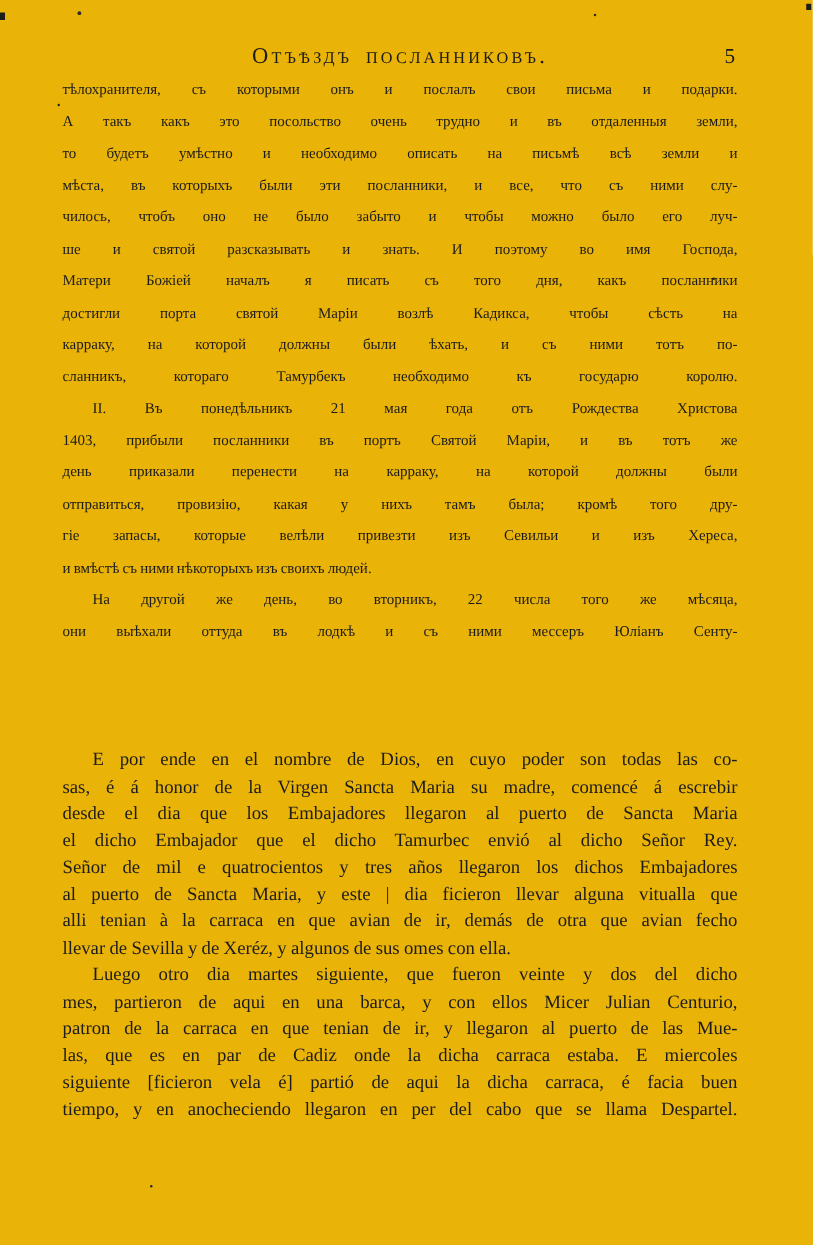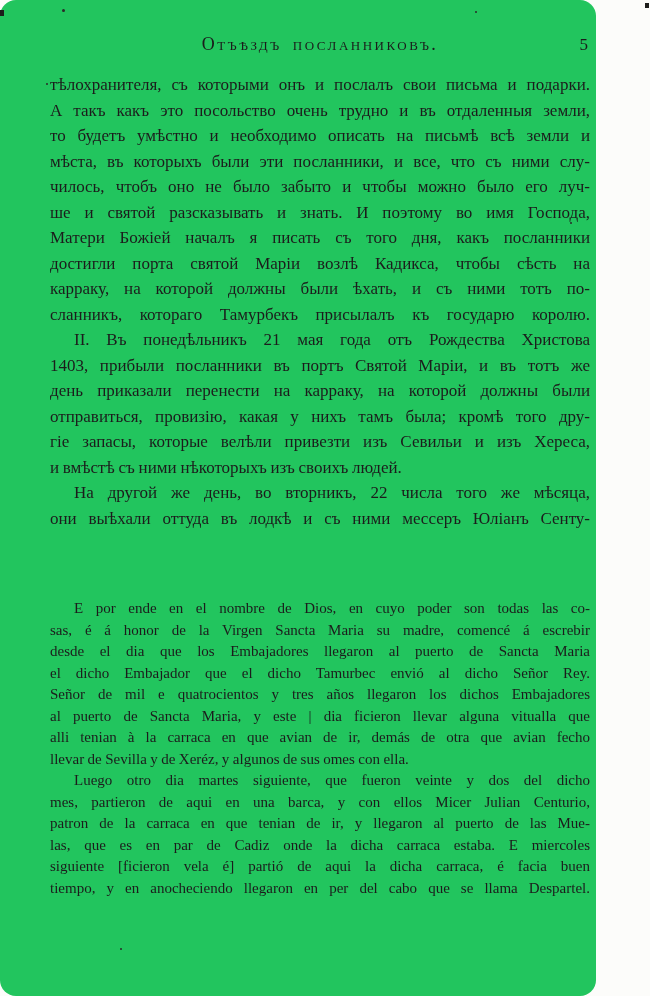--- a/index.html
+++ b/index.html
@@ -5,24 +5,23 @@
   * { margin: 0; padding: 0; box-sizing: border-box; }
   html, body { width: 650px; height: 996px; }
   body {
     background: #fcfcfa;
     font-family: "Liberation Serif", "DejaVu Serif", serif;
     color: #1c1c1c;
     overflow: hidden;
   }
   .page {
     position: relative;
-    width: 596px;
+    width: 650px;
     height: 996px;
-    background: #22c55e;
-    border-radius: 16px;
+    background: #eab308;
   }
   .running-header {
     position: absolute;
     top: 34px;
     left: 50px;
     width: 540px;
     height: 24px;
   }
   .running-title {
     position: absolute;
@@ -39,21 +38,21 @@
     right: 2px;
     top: 1px;
     font-size: 17px;
     color: #1b1b1b;
   }
   .text-block {
     position: absolute;
     left: 50px;
     width: 540px;
   }
-  .ru-block { top: 72px; font-size: 17px; line-height: 25.5px; }
+  .ru-block { top: 59px; font-size: 12px; line-height: 25.5px; }
   .es-block { top: 598px; font-size: 15px; line-height: 21.5px; }
   .line {
     text-align: justify;
     text-align-last: justify;
     -moz-text-align-last: justify;
     white-space: normal;
   }
   .ru-block .line { word-spacing: -0.5px; }
   .es-block .line { word-spacing: -0.3px; }
   .line.lastline {
@@ -93,21 +92,21 @@
       <div class="paragraph">
         <div class="line">тѣлохранителя, съ которыми онъ и послалъ свои письма и подарки.</div>
         <div class="line">А такъ какъ это посольство очень трудно и въ отдаленныя земли,</div>
         <div class="line">то будетъ умѣстно и необходимо описать на письмѣ всѣ земли и</div>
         <div class="line">мѣста, въ которыхъ были эти посланники, и все, что съ ними слу-</div>
         <div class="line">чилось, чтобъ оно не было забыто и чтобы можно было его луч-</div>
         <div class="line">ше и святой разсказывать и знать. И поэтому во имя Господа,</div>
         <div class="line">Матери Божіей началъ я писать съ того дня, какъ посланники</div>
         <div class="line">достигли порта святой Маріи возлѣ Кадикса, чтобы сѣсть на</div>
         <div class="line">карраку, на которой должны были ѣхать, и съ ними тотъ по-</div>
-        <div class="line">сланникъ, котораго Тамурбекъ присылалъ къ государю королю.</div>
+        <div class="line">сланникъ, котораго Тамурбекъ необходимо къ государю королю.</div>
       </div>
       <div class="paragraph">
         <div class="line indent">II. Въ понедѣльникъ 21 мая года отъ Рождества Христова</div>
         <div class="line">1403, прибыли посланники въ портъ Святой Маріи, и въ тотъ же</div>
         <div class="line">день приказали перенести на карраку, на которой должны были</div>
         <div class="line">отправиться, провизію, какая у нихъ тамъ была; кромѣ того дру-</div>
         <div class="line">гіе запасы, которые велѣли привезти изъ Севильи и изъ Хереса,</div>
         <div class="line lastline">и вмѣстѣ съ ними нѣкоторыхъ изъ своихъ людей.</div>
       </div>
       <div class="paragraph">

